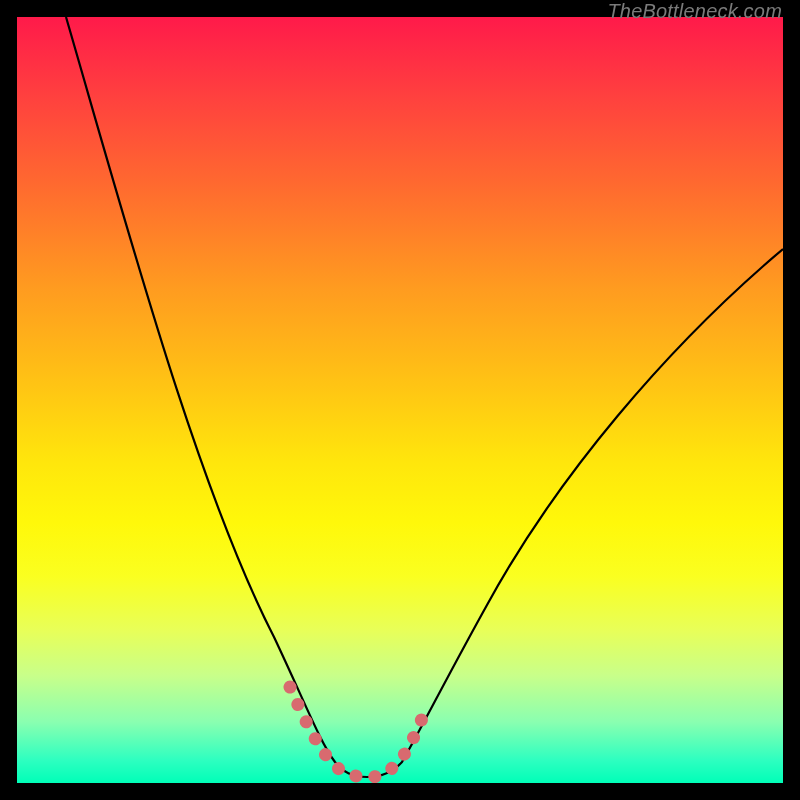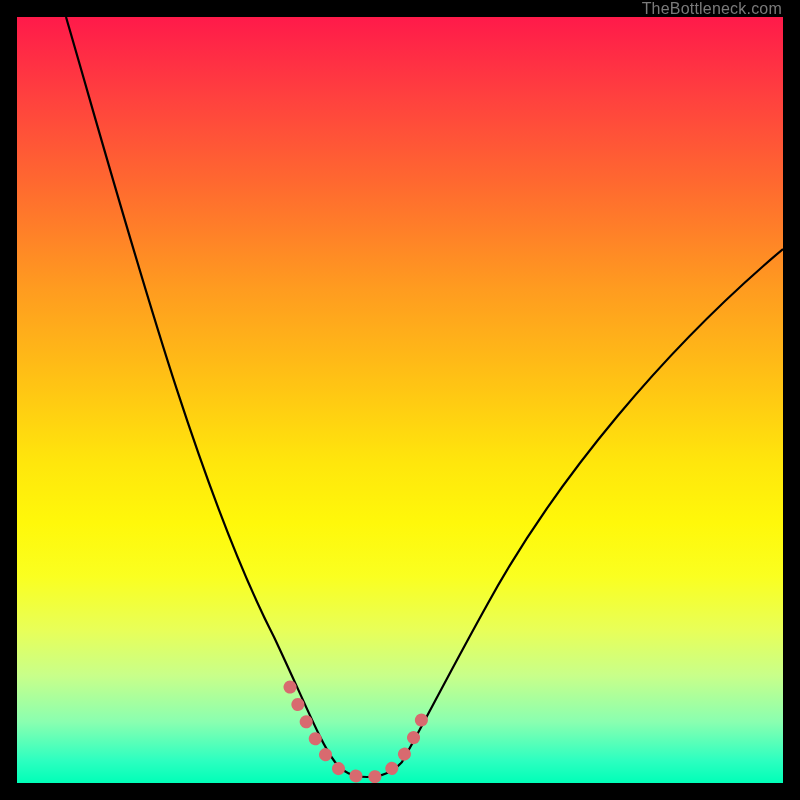--- a/index.html
+++ b/index.html
@@ -31,24 +31,25 @@
       #8affb0 92%,
       #2effc0 97%,
       #00ffb8 100%
     );
   }
   .watermark {
     position: absolute;
     top: 0px;
     right: 18px;
     color: #7a7a7a;
-    font-size: 16px;
+    font-size: 20px;
     letter-spacing: 0.2px;
     font-weight: 500;
     z-index: 5;
+    font-style: italic;
   }
   svg.curve {
     position: absolute;
     left: 0;
     top: 0;
     width: 766px;
     height: 766px;
   }
 </style>
 </head>

